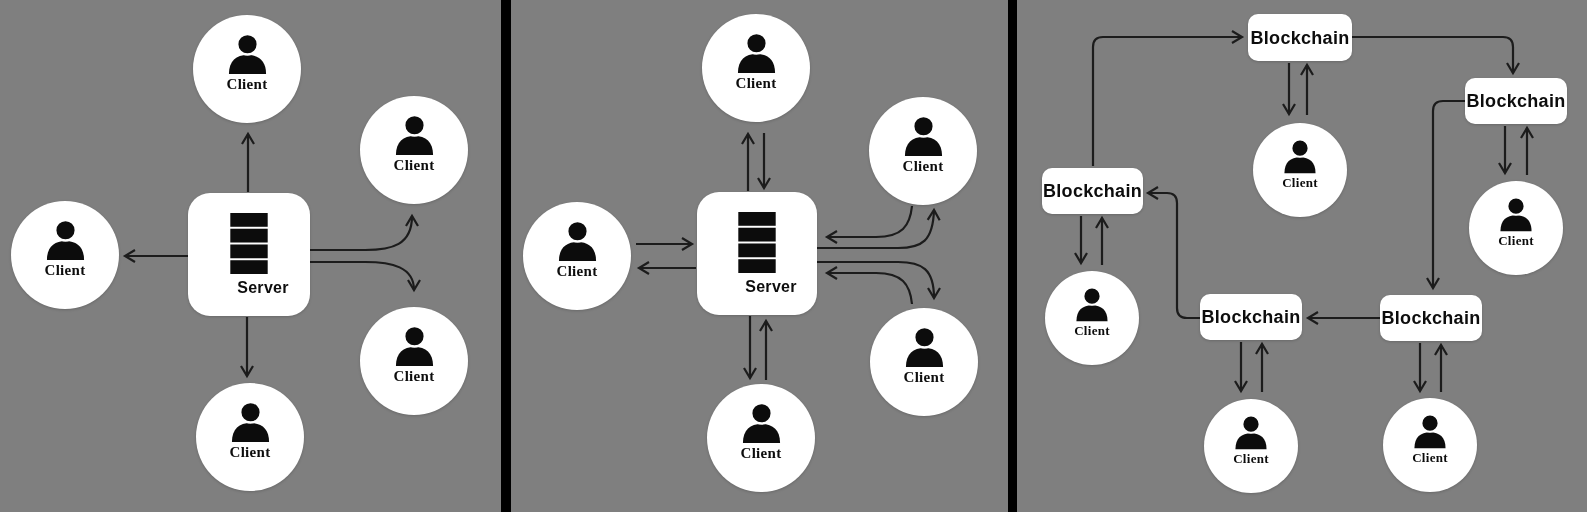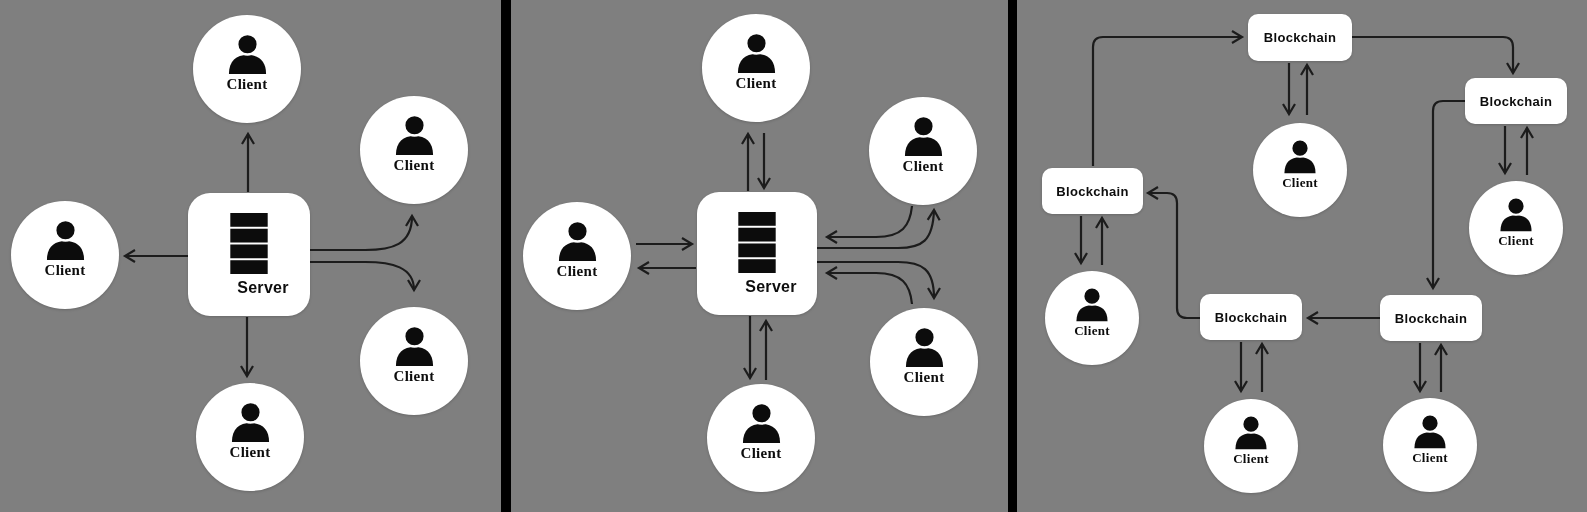--- a/index.html
+++ b/index.html
@@ -20,21 +20,21 @@
   .client.lg{width:108px;height:108px;padding-top:17px;}
   .client.lg .person{width:47px;height:43px;}
   .client.lg .nlabel{font-size:15px;margin-top:2px;}
   .client.sm{width:94px;height:94px;padding-top:15px;}
   .client.sm .person{width:40px;height:36px;}
   .client.sm .nlabel{font-size:13px;margin-top:2px;}
   .server{border-radius:22px;justify-content:center;}
   .server .srv{width:38px;height:61px;}
   .server .nlabel{font-size:16px;margin-top:6px;margin-left:28px;}
   .bc{border-radius:10px;justify-content:center;}
-  .bc .nlabel{font-size:13px;}
+  .bc .nlabel{font-size:18px;}
   .defs-holder{position:absolute;width:0;height:0;overflow:hidden;}
 </style>
 </head>
 <body>
 
 <svg class="defs-holder" aria-hidden="true">
   <defs>
     <symbol id="person" viewBox="0 0 48 44">
       <path d="M5,43 C5,29.5 12.5,23.5 24,23.5 C35.5,23.5 43,29.5 43,43 Z" fill="#0c0c0c"></path>
       <circle cx="24" cy="12.5" r="10.5" fill="#0c0c0c" stroke="#ffffff" stroke-width="2.4"></circle>

